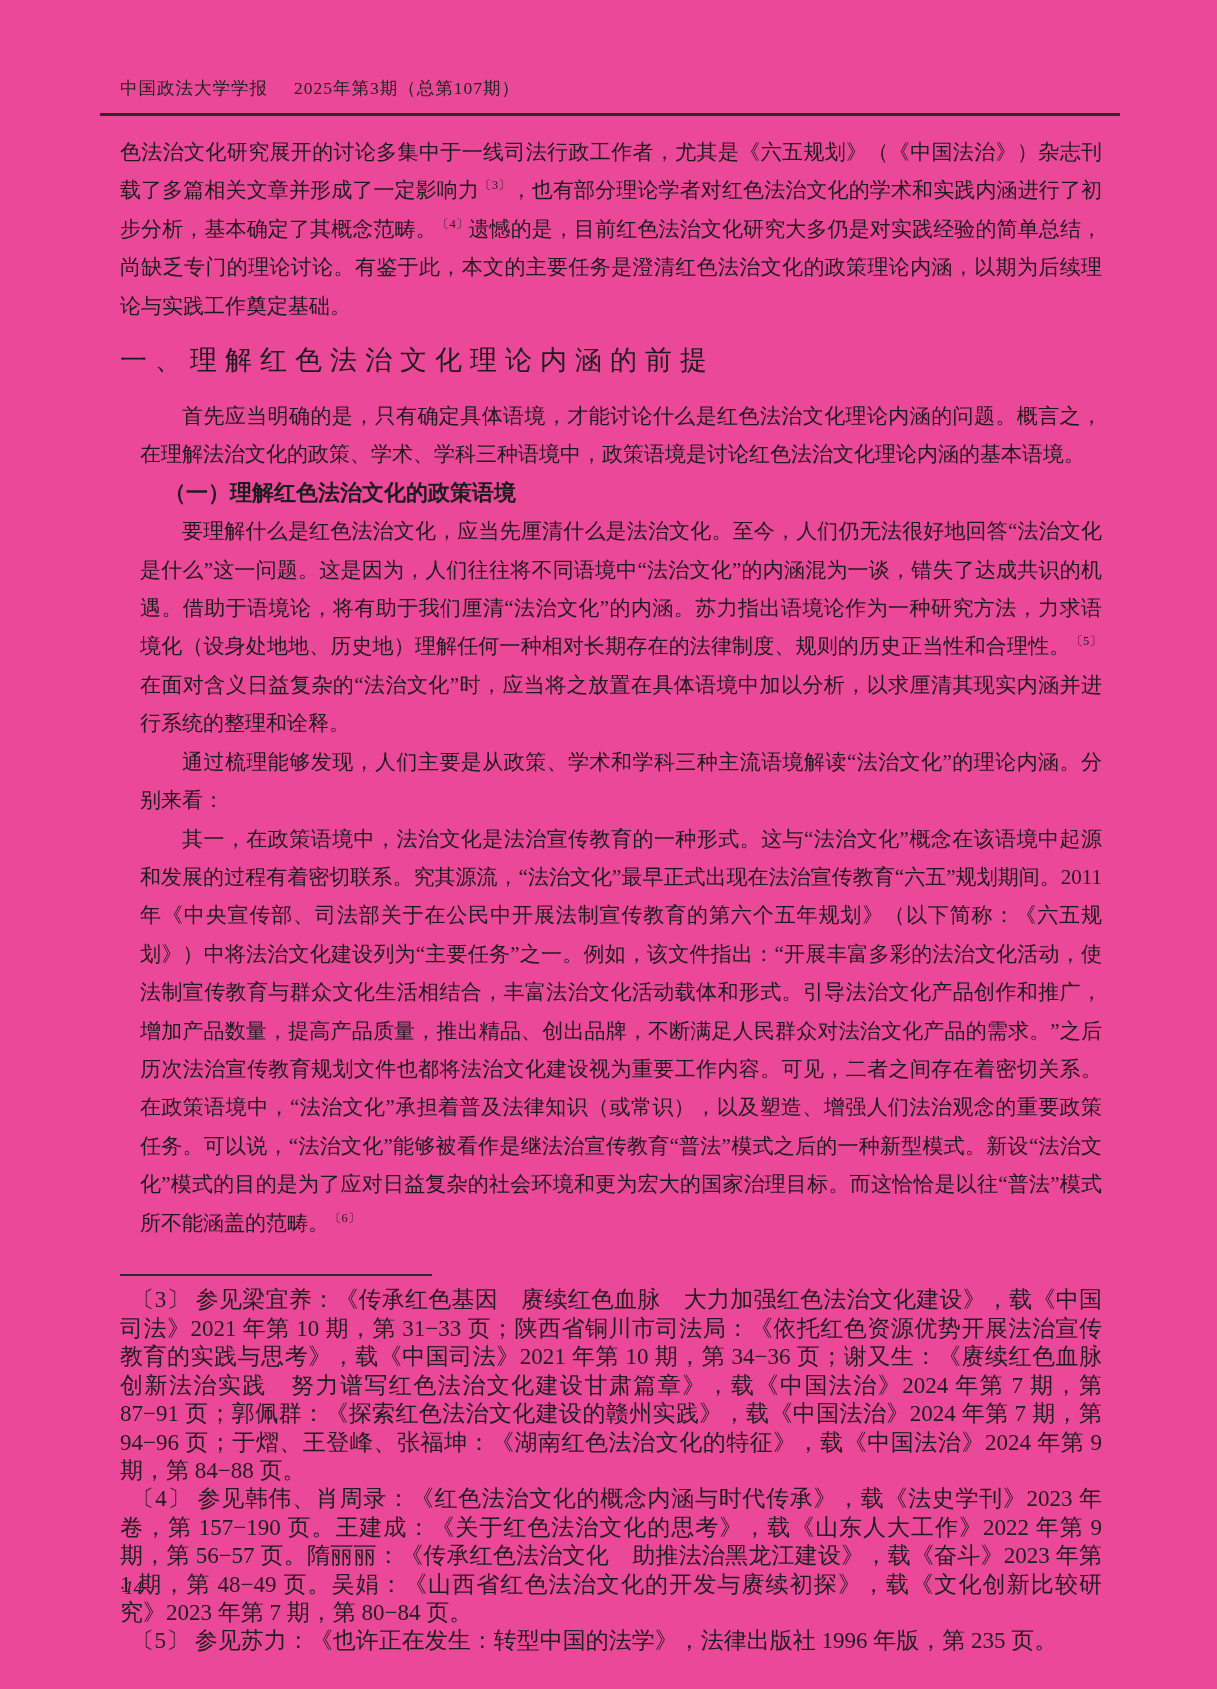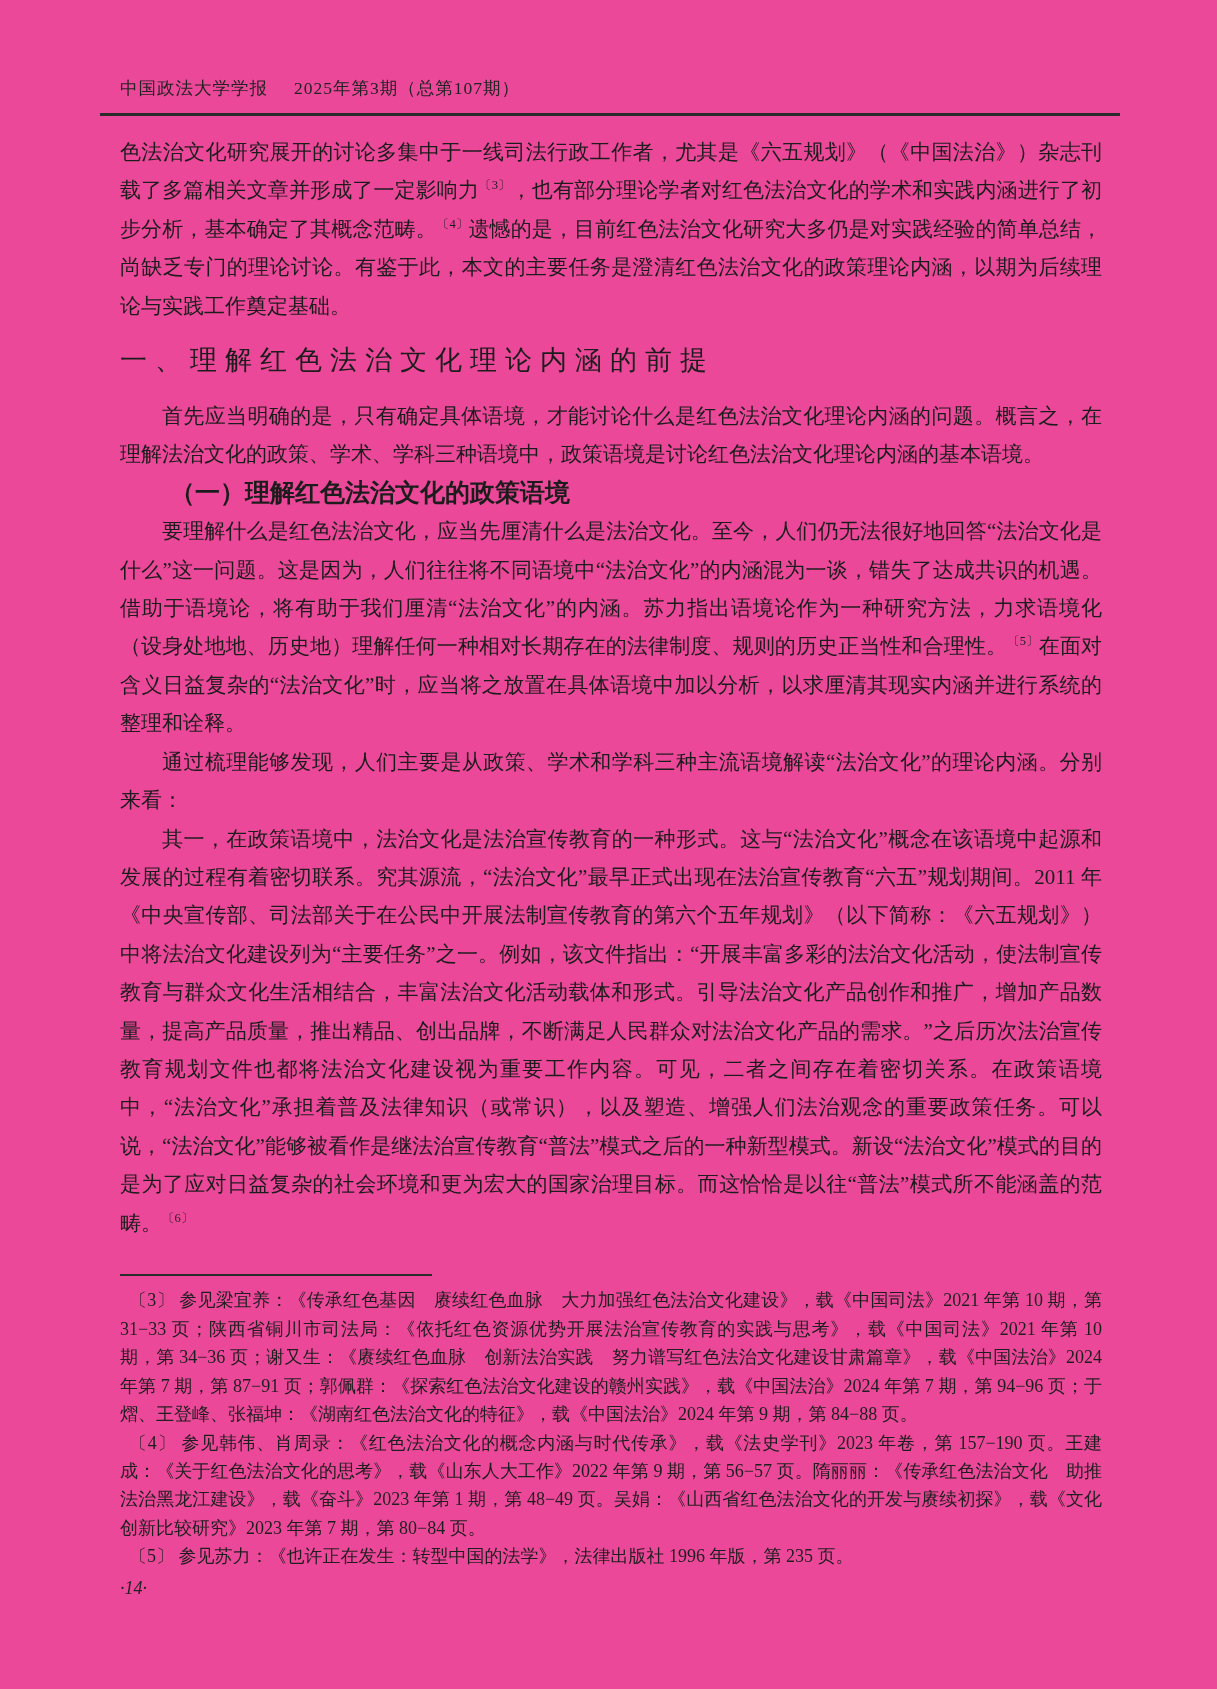--- a/index.html
+++ b/index.html
@@ -43,54 +43,54 @@
     top: 133px;
     width: 982px;
   }
   .body-para {
     margin: 0;
     font-size: 21px;
     line-height: 38.4px;
     text-align: justify;
     text-justify: inter-character;
   }
-  .indent { text-indent: 2em; }
+  .indent { text-indent: 2em; margin-left: 20px; }
   .no-indent { text-indent: 0; }
   sup.fnref {
     font-size: 12.5px;
     line-height: 0;
     vertical-align: super;
     letter-spacing: 0;
   }
   .section-heading {
     margin: 17px 0 19px 0;
     font-size: 27px;
     letter-spacing: 8px;
     font-weight: normal;
     color: #1c1c1c;
   }
   .sub-heading {
     margin: 0;
-    font-size: 25px;
+    font-size: 22px;
     line-height: 38.4px;
     font-weight: bold;
     text-indent: 2em;
   }
   .footnote-area {
     margin-top: 32px;
   }
   .fn-rule {
     width: 312px;
     height: 2.5px;
     background: #2b2b2b;
     margin: 0 0 10px 0;
   }
   .footnote {
     margin: 0;
-    font-size: 18px;
+    font-size: 23px;
     line-height: 28.4px;
     text-align: justify;
     text-justify: inter-character;
     text-indent: 0.5em;
     color: #1e1e1e;
   }
   .page-number {
     position: absolute;
     left: 120px;
     top: 1578px;

